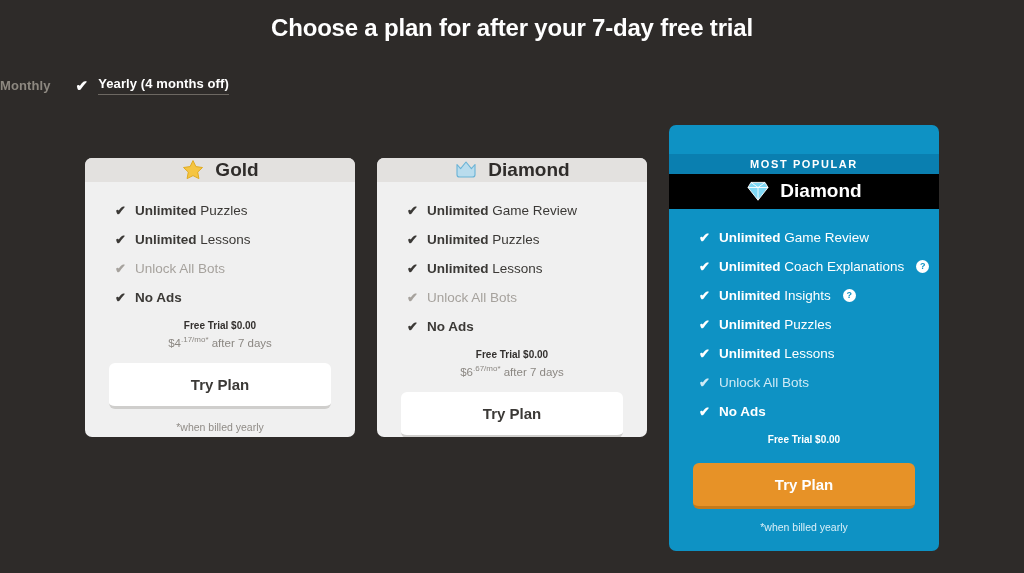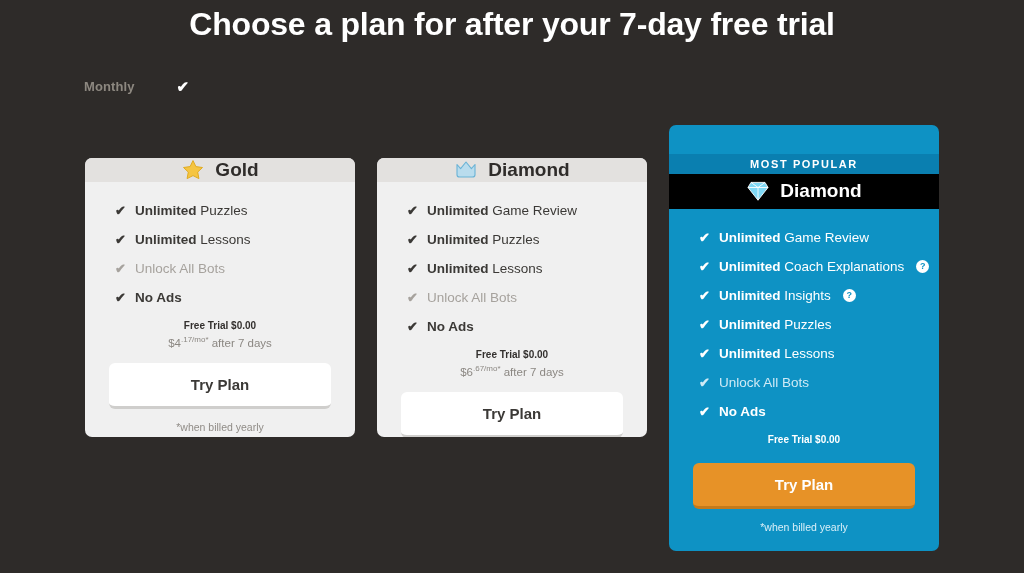--- a/index.html
+++ b/index.html
@@ -14,33 +14,32 @@
   body {
     background: #2e2b29;
     font-family: "Liberation Sans", sans-serif;
     color: #ffffff;
     position: relative;
   }
 
   
   .page-title {
     text-align: center;
-    font-size: 32px;
+    font-size: 24px;
     font-weight: bold;
     letter-spacing: -0.2px;
     color: #ffffff;
-    padding-top: 6px;
+    padding-top: 14px;
   }
 
   
   .billing-toggle {
     display: flex;
     align-items: center;
-    gap: 42px;
-    padding-left: 84px;
+    gap: 25px;
     margin-top: 32px;
     height: 22px;
   }
   .billing-option {
     font-size: 13px;
     color: #8d8880;
     font-weight: bold;
     cursor: pointer;
     letter-spacing: 0.1px;
   }
@@ -225,20 +224,21 @@
 <body>
 
 <h1 class="page-title">Choose a plan for after your 7-day free trial</h1>
 
 <div class="billing-toggle">
   <div class="billing-option">
     <span>Monthly</span>
   </div>
   <div class="billing-option active">
     <span class="check-glyph">✔</span>
+    <span class="label">Yearly (4 months off)</span>
   </div>
 </div>
 
 <div class="cards">
     <div class="card standard">
       <div class="card-header">
         <span>
           <svg class="plan-icon" viewBox="0 0 24 24">
             <path d="M12 2.6l2.9 6.0 6.6.9-4.8 4.6 1.2 6.5L12 17.6 6.1 20.6l1.2-6.5L2.5 9.5l6.6-.9z" fill="#f5c542" stroke="#e0ab22" stroke-width="1" stroke-linejoin="round"></path>
           </svg>

